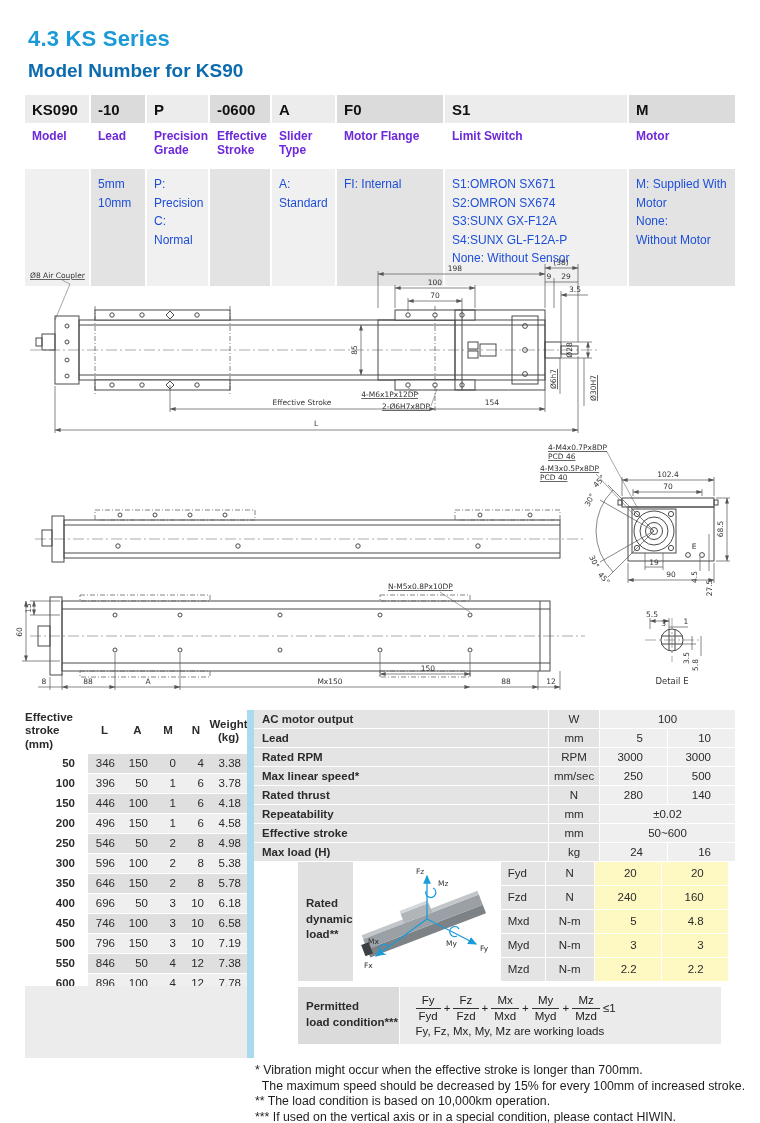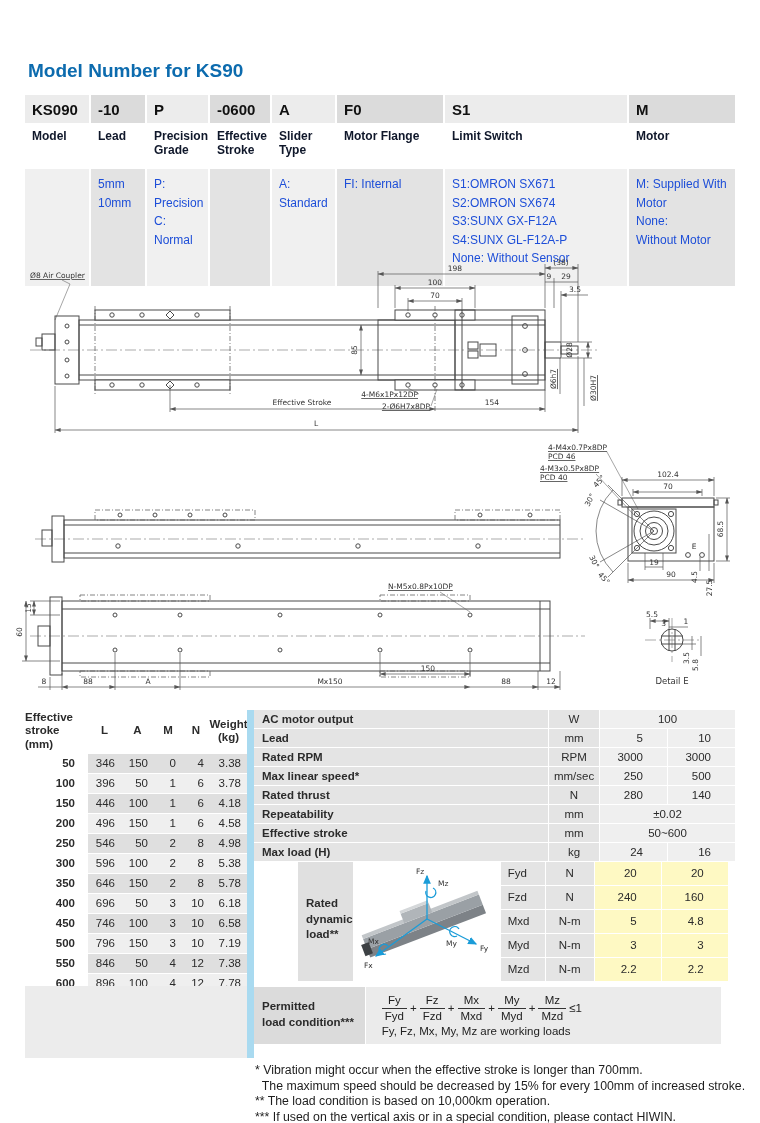--- a/index.html
+++ b/index.html
@@ -7,21 +7,21 @@
   .page { position:relative; width:760px; height:1123px; background:#fff; overflow:hidden; }
 
   
   .sec-title { position:absolute; left:28px; top:26px; font-size:22px; font-weight:bold; color:#1A9BD7; letter-spacing:.2px; }
   .sub-title { position:absolute; left:28px; top:60px; font-size:19px; font-weight:bold; color:#0C6BAE; }
 
   
   .model-table { position:absolute; left:25px; top:95px; width:710px; display:grid;
     grid-template-columns:64px 54px 61px 60px 63px 106px 182px 106px; column-gap:2px; row-gap:2px; }
   .m-code { height:28px; font-size:15px; font-weight:bold; color:#111; padding:6px 0 0 7px; }
-  .m-label { height:42px; font-size:12px; font-weight:bold; color:#0f172a; padding:5px 0 0 7px; line-height:1.15; background:#fff; }
+  .m-label { height:42px; font-size:12px; font-weight:bold; color:#6d28d9; padding:5px 0 0 7px; line-height:1.15; background:#fff; }
   .m-desc { min-height:96px; font-size:12px; color:#1d4ed8; padding:6px 4px 18px 7px; line-height:1.55; white-space:pre-line; }
   .col-light { background:#ECECEC; }
   .col-dark  { background:#DBDBDB; }
   .col-light2 { background:#F0F0F0; }
   .col-dark2  { background:#E3E3E3; }
 
   
   .drawings { position:absolute; left:0; top:258px; width:760px; height:447px; }
   svg text { font-family:"DejaVu Sans", sans-serif; font-size:7.5px; fill:#333; }
   .ln   { stroke:#4a4a4a; stroke-width:1; fill:none; }
@@ -56,38 +56,39 @@
 
   .dyn-block { display:flex; gap:1px; margin-top:1px; height:119px; }
   .dyn-label { width:106px; background:#E0E0E0; font-weight:bold; padding:34px 0 0 8px; line-height:1.35;margin-left:44px; }
   .dyn-img { width:146px; background:#fff; }
   .dyn-rows { width:227px; }
   .d-row { display:grid; grid-template-columns:44px 48px 66px 66px; column-gap:1px; height:23px; margin-bottom:1px; line-height:23px; }
   .d-name { background:#E4E4E4; padding-left:7px; }
   .d-unit { background:#E4E4E4; text-align:center; }
   .d-val  { background:#fef9c3; text-align:right; padding-right:24px; }
 
-  .perm-block { display:flex; gap:1px; margin-top:6px; height:57px; }
+  .perm-block { display:flex; gap:1px; margin-top:6px; height:57px;margin-left:44px; }
   .perm-label { width:114px; background:#DBDBDB; font-weight:bold; padding:12px 0 0 8px; line-height:1.35; }
   .perm-content { width:366px; background:#EBEBEB; padding:7px 0 0 16px; }
   .formula { font-size:11.5px; color:#222; }
   .frac { display:inline-block; text-align:center; vertical-align:middle; line-height:1.1; }
   .frac .num { display:block; border-bottom:1px solid #333; padding:0 3px 1px; }
   .frac .den { display:block; padding:1px 3px 0; }
   .op { display:inline-block; vertical-align:middle; padding:0 3px; }
   .cond-note { font-size:11.5px; color:#222; margin-top:3px; }
 
   .footnotes { position:absolute; left:255px; top:1063px; font-size:12.3px; color:#1d1d1d; line-height:15.5px; }
   .footnotes div { white-space:pre-wrap; }
 </style>
 </head>
 <body>
 
 <div class="page">
 
+  <div class="sec-title">4.3  KS Series</div>
   <div class="sub-title">Model Number for KS90</div>
 
   <div class="model-table">
     <div class="m-code col-light">KS090</div>
     <div class="m-code col-dark">-10</div>
     <div class="m-code col-light">P</div>
     <div class="m-code col-dark">-0600</div>
     <div class="m-code col-light">A</div>
     <div class="m-code col-dark">F0</div>
     <div class="m-code col-light">S1</div>

